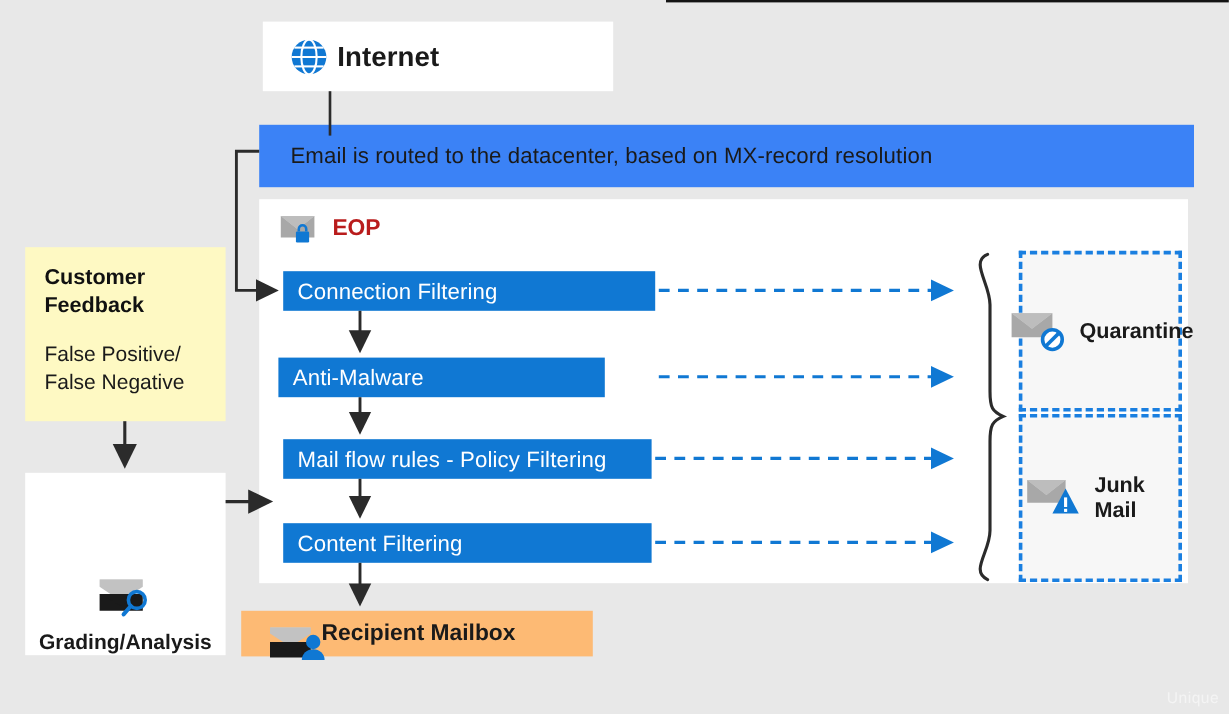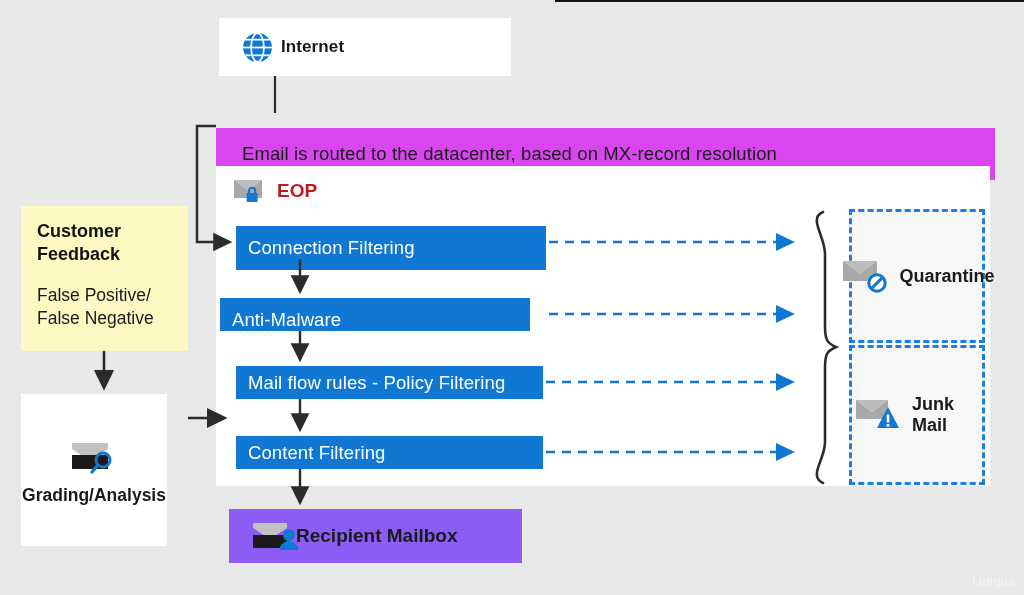--- a/index.html
+++ b/index.html
@@ -16,27 +16,27 @@
   
   .topbar{left:555px;top:0;width:469px;height:2px;background:#141414;}
 
   
   .internet-card{
     left:219px;top:18px;width:292px;height:58px;
     background:#ffffff;
     display:flex;align-items:center;
   }
   .internet-card .label{
-    font-size:17px;font-weight:bold;color:#1a1a1a;letter-spacing:.1px;
+    font-size:23px;font-weight:bold;color:#1a1a1a;letter-spacing:.1px;
   }
 
   
   .banner{
-    left:216px;top:128px;width:779px;height:52px;
-    background:#d946ef;
+    left:216px;top:104px;width:779px;height:52px;
+    background:#3b82f6;
     display:flex;align-items:center;
   }
   .banner .label{
     font-size:18.5px;color:#1a1a1a;padding-left:26px;letter-spacing:.1px;
   }
 
   
   .eop-panel{
     left:216px;top:166px;width:774px;height:320px;
     background:#ffffff;
@@ -44,48 +44,48 @@
   .eop-head{left:232px;top:176px;display:flex;align-items:center;gap:9px;}
   .eop-head .label{font-size:19px;font-weight:bold;color:#b91c1c;}
 
   
   .fbar{
     background:#1078d3;
     display:flex;align-items:center;
     color:#ffffff;font-size:18.5px;letter-spacing:.1px;
   }
   .fbar span{padding-left:12px;}
-  .fbar.b0{left:236px;top:226px;width:310px;height:44px;}
-  .fbar.b1{left:220px;top:298px;width:310px;height:33px;align-items:flex-end;}
+  .fbar.b0{left:236px;top:226px;width:310px;height:33px;}
+  .fbar.b1{left:232px;top:298px;width:272px;height:33px;}
   .fbar.b2{left:236px;top:366px;width:307px;height:33px;text-align:right;}
   .fbar.b3{left:236px;top:436px;width:307px;height:33px;}
 
   
   .cust-card{
     left:21px;top:206px;width:167px;height:145px;
     background:#fef9c3;
     padding:14px 16px 0 16px;
     box-sizing:border-box;
   }
   .cust-card .t{font-size:18px;font-weight:bold;color:#111;line-height:1.28;}
   .cust-card .s{font-size:17.5px;color:#1a1a1a;line-height:1.3;margin-top:18px;}
 
   
   .grade-card{
-    left:21px;top:394px;width:146px;height:152px;
+    left:21px;top:394px;width:167px;height:152px;
     background:#ffffff;
-    display:flex;flex-direction:column;align-items:center;justify-content:center;
+    display:flex;flex-direction:column;align-items:center;justify-content:flex-end;
     gap:6px;
   }
   .grade-card .label{font-size:17.5px;font-weight:bold;color:#1a1a1a;}
 
   
   .recip-card{
-    left:229px;top:509px;width:293px;height:54px;
-    background:#8b5cf6;
+    left:201px;top:509px;width:293px;height:38px;
+    background:#fdba74;
     display:flex;align-items:center;
   }
   .recip-card .label{font-size:19px;font-weight:bold;color:#1a1a1a;}
 
   
   .dbox{
     border:3px dashed #1a7fe0;
     background:#f7f7f7;
     display:flex;flex-direction:row;align-items:center;justify-content:center;
     gap:6px;

